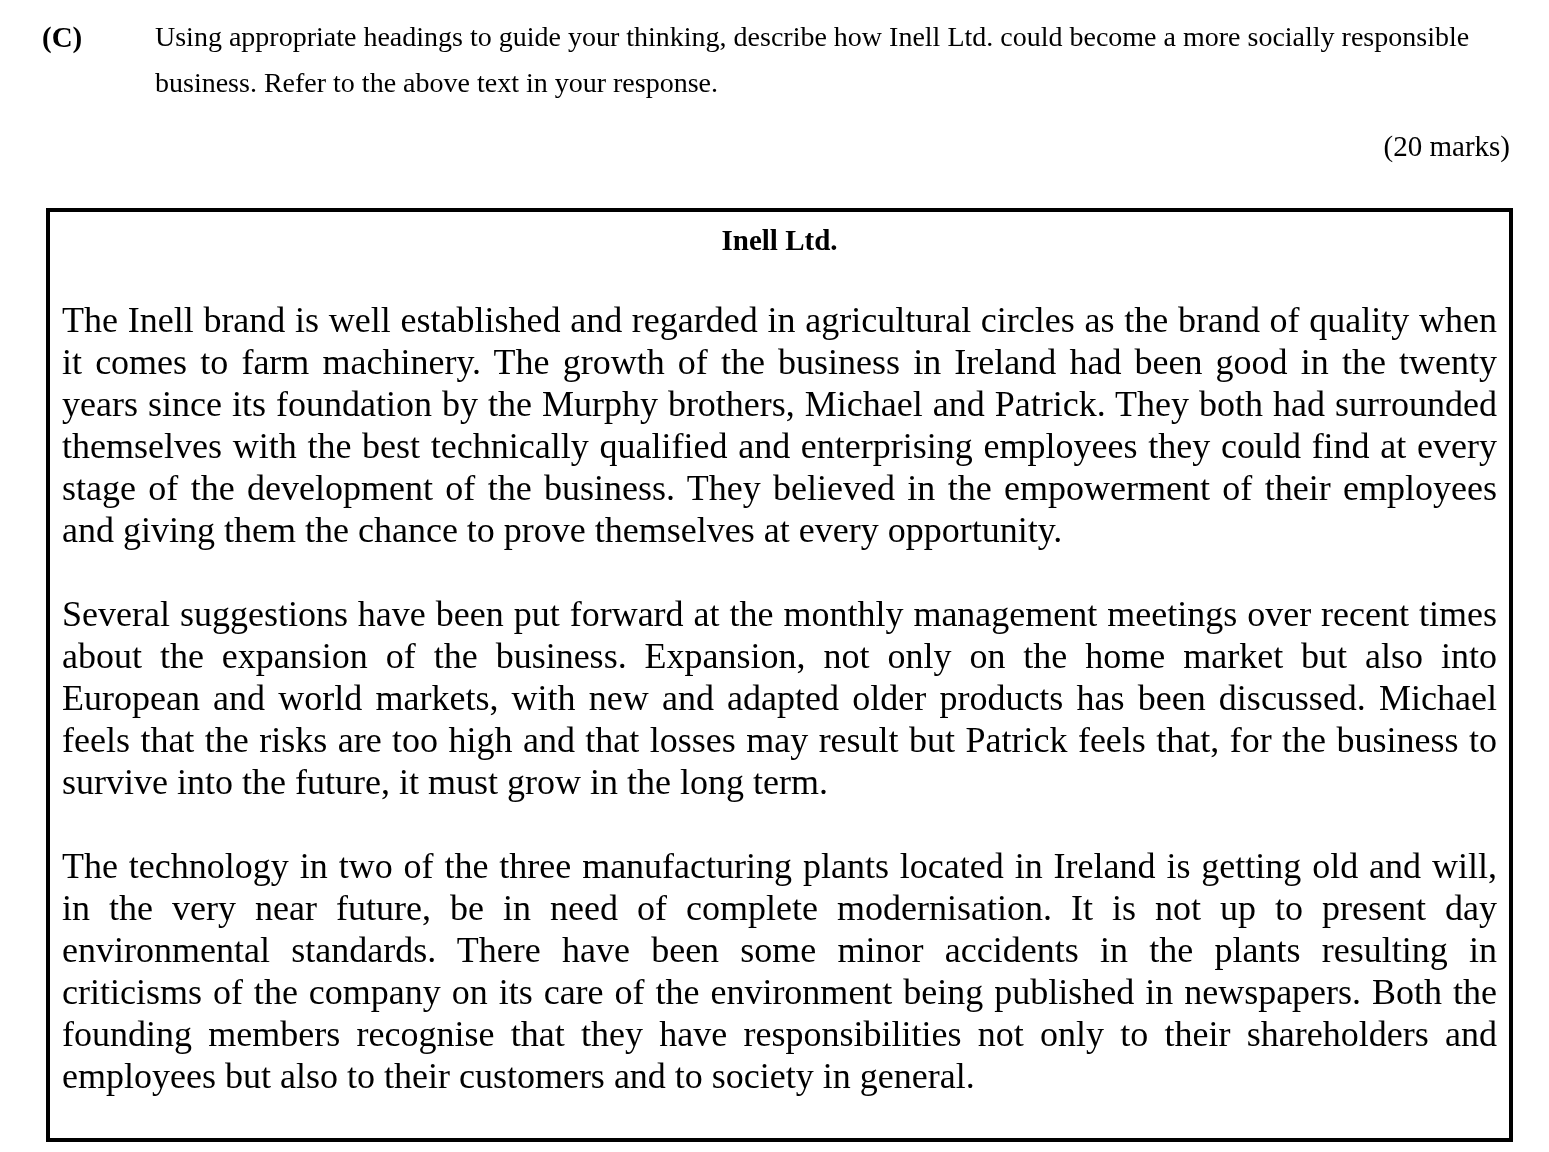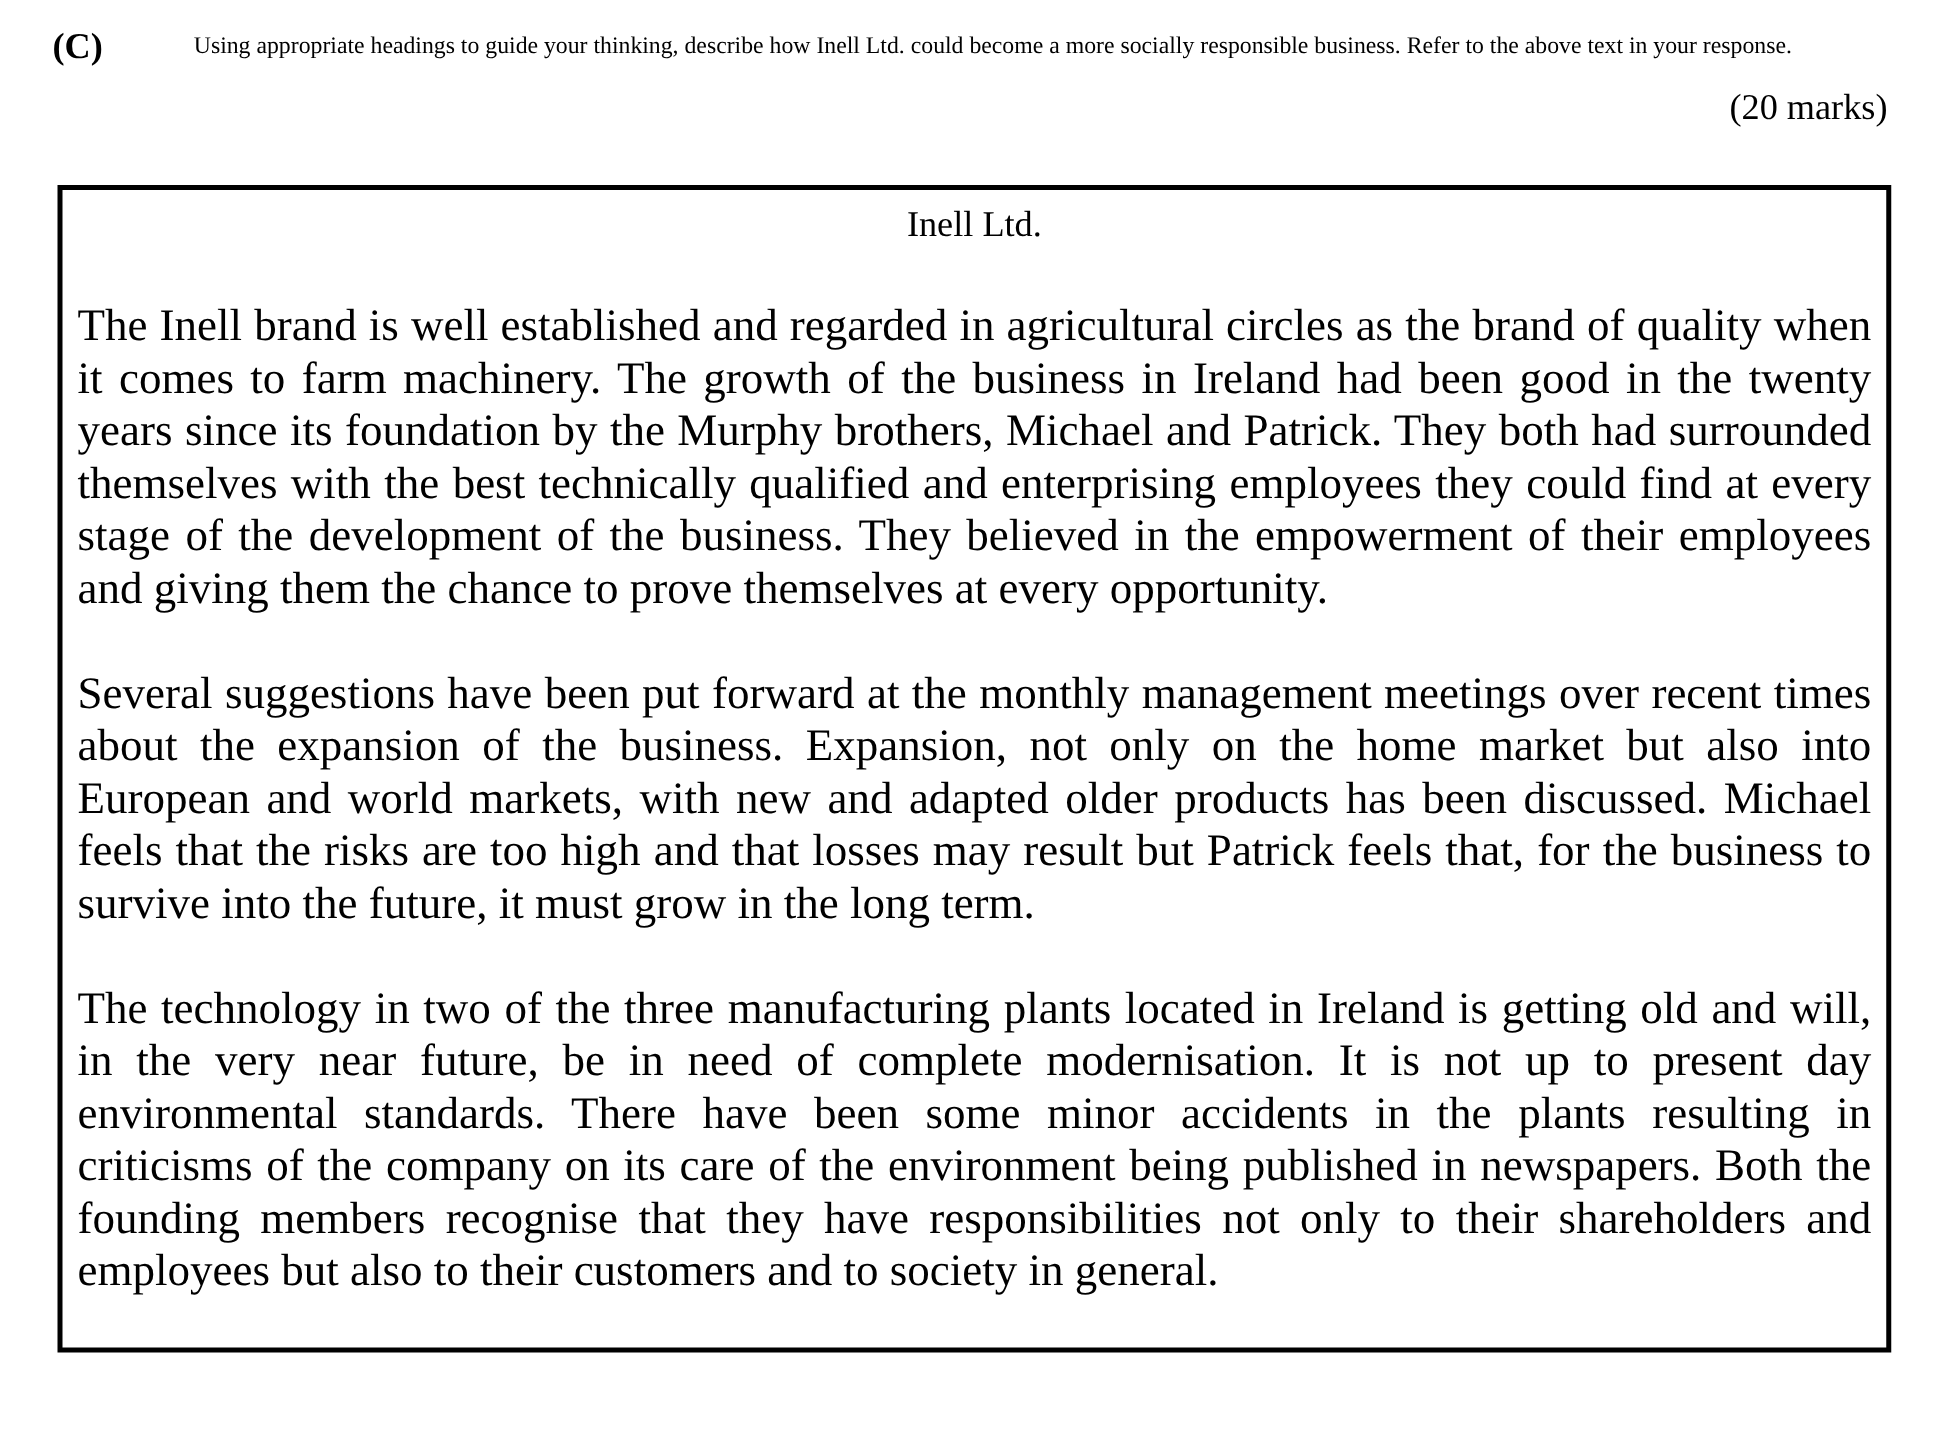--- a/index.html
+++ b/index.html
@@ -23,42 +23,42 @@
     align-items: flex-start;
   }
   .q-label {
     font-size: 29px;
     font-weight: bold;
     width: 113px;
     flex-shrink: 0;
     line-height: 46px;
   }
   .q-text {
-    font-size: 19px;
+    font-size: 28px;
     line-height: 46px;
     width: 1355px;
   }
   .marks {
     font-size: 29px;
     line-height: 40px;
     text-align: right;
-    margin-top: 6px;
+    margin-top: 20px;
   }
   .case-box {
     box-sizing: border-box;
     margin-left: 4px;
     margin-top: 42px;
     width: 1467px;
     height: 934px;
     border: 4px solid #000000;
     padding: 10px 12px 40px 12px;
   }
   .case-title {
     font-size: 29px;
-    font-weight: normal;
+    font-weight: bold;
     text-align: center;
     margin-top: 2px;
   }
   .case-para {
     font-size: 36px;
     line-height: 42px;
     text-align: justify;
     margin: 42px 0 0 0;
   }
 </style>

